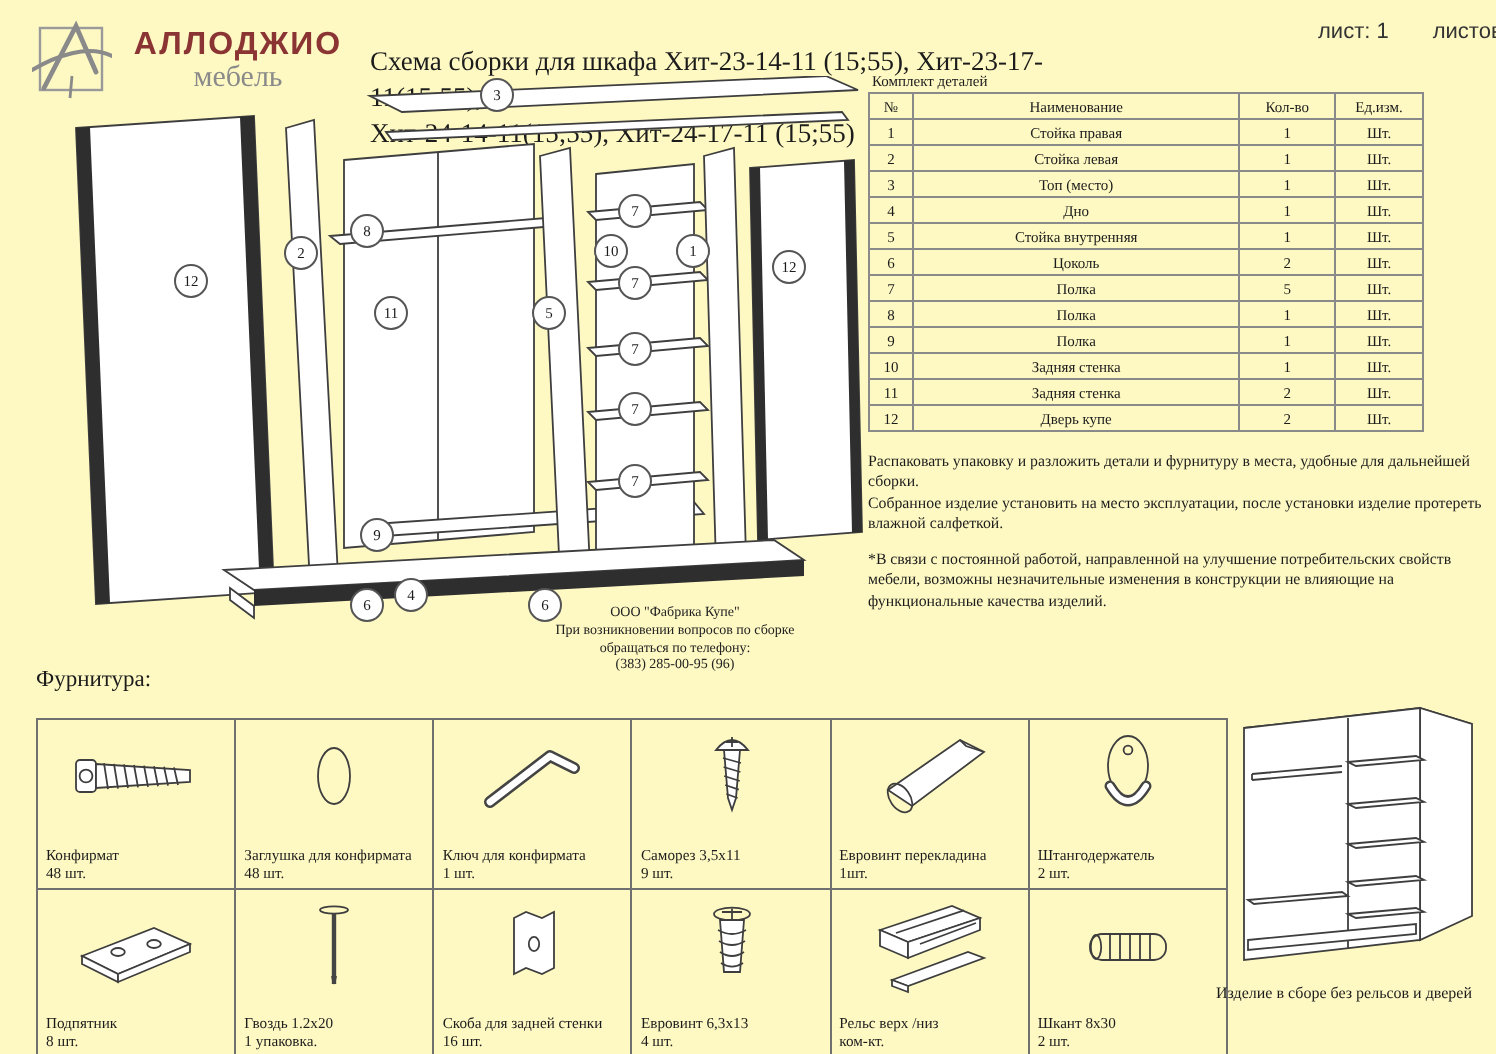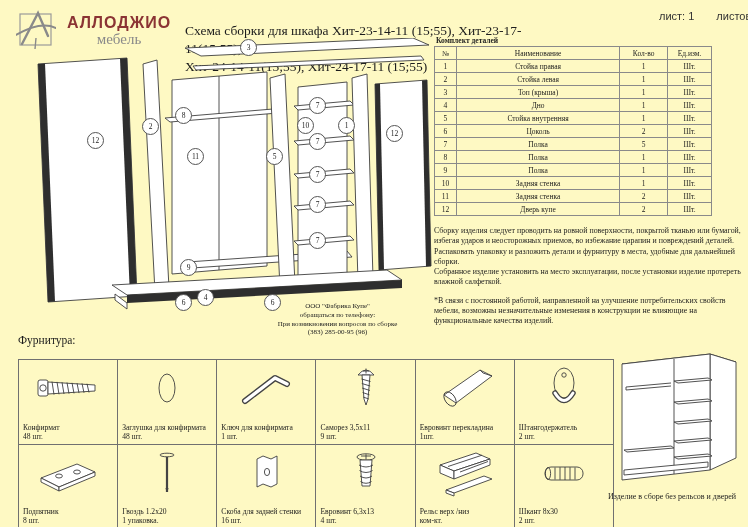--- a/index.html
+++ b/index.html
@@ -8,21 +8,21 @@
   
   .logo-box{position:absolute;left:16px;top:8px;width:40px;height:42px;}
   .brand{position:absolute;left:60px;top:14px;width:118px;text-align:center;}
   .brand-name{font-family:"Liberation Sans",sans-serif;font-weight:bold;font-size:16px;
               letter-spacing:1px;color:#8b3434;}
   .brand-sub{font-family:Liberation Serif, serif;font-size:15px;color:#8a8a8a;margin-top:-1px;}
   .title{position:absolute;left:185px;top:22px;width:370px;font-size:13.5px;line-height:1.35;}
   .sheetinfo{position:absolute;left:612px;top:10px;width:130px;font-family:"Liberation Sans",sans-serif;
              font-size:11px;color:#333;display:flex;gap:22px;margin-left:47px;}
   
-  .tbl-caption{position:absolute;left:436px;top:36px;font-size:7.5px;font-weight:bold;}
+  .tbl-caption{position:absolute;left:436px;top:36px;font-size:7.5px;}
   table.parts{position:absolute;left:434px;top:46px;width:278px;border-collapse:collapse;
               font-size:7.5px;}
   table.parts th,table.parts td{border:1px solid #8a8a8a;padding:1px 3px;height:10px;}
   table.parts th{font-weight:normal;}
   .c-num,.c-qty,.c-unit{text-align:center;}
   .c-name{text-align:center;}
   col.w-num{width:22px;}col.w-name{width:164px;}col.w-qty{width:48px;}col.w-unit{width:44px;}
   
   .notes{position:absolute;left:434px;top:226px;width:312px;font-size:7.9px;line-height:1.3;}
   .notes .blk{margin-bottom:8px;}
@@ -100,21 +100,21 @@
           <td class="c-unit">Шт.</td>
         </tr>
       <tr>
           <td class="c-num">2</td>
           <td class="c-name">Стойка левая</td>
           <td class="c-qty">1</td>
           <td class="c-unit">Шт.</td>
         </tr>
       <tr>
           <td class="c-num">3</td>
-          <td class="c-name">Топ (крыша)</td>
+          <td class="c-name">Топ (место)</td>
           <td class="c-qty">1</td>
           <td class="c-unit">Шт.</td>
         </tr>
       <tr>
           <td class="c-num">4</td>
           <td class="c-name">Дно</td>
           <td class="c-qty">1</td>
           <td class="c-unit">Шт.</td>
         </tr>
       <tr>
@@ -163,21 +163,20 @@
           <td class="c-num">12</td>
           <td class="c-name">Дверь купе</td>
           <td class="c-qty">2</td>
           <td class="c-unit">Шт.</td>
         </tr>
     </tbody>
   </table>
 
   <div class="notes">
     <div class="blk">
-      <p>Сборку изделия следует проводить на ровной поверхности, покрытой тканью или бумагой, избегая ударов и неосторожных приемов, во избежание царапин и повреждений деталей.</p>
       <p>Распаковать упаковку и разложить детали и фурнитуру в места, удобные для дальнейшей сборки.</p>
       <p>Собранное изделие установить на место эксплуатации, после установки изделие протереть влажной салфеткой.</p>
     </div>
     <div class="blk">
         <p>*В связи с постоянной работой, направленной на улучшение потребительских свойств мебели, возможны незначительные изменения в конструкции не влияющие на функциональные качества изделий.</p>
       </div>
   </div>
 
   <div class="diagram">
     <svg width="420" height="297" viewBox="0 0 420 297">
@@ -233,22 +232,22 @@
     <div class="callout" style="left:323px;top:79px">1</div>
     <div class="callout" style="left:371px;top:87px">12</div>
     <div class="callout" style="left:165px;top:221px">9</div>
     <div class="callout" style="left:160px;top:256px">6</div>
     <div class="callout" style="left:182px;top:251px">4</div>
     <div class="callout" style="left:249px;top:256px">6</div>
   </div>
 
   <div class="factory">
     <div>ООО "Фабрика Купе"</div>
+    <div>При возникновении вопросов  по сборке</div>
     <div>обращаться по телефону:</div>
-    <div>При возникновении вопросов  по сборке</div>
     <div>(383) 285-00-95 (96)</div>
   </div>
 
   <div class="hw-title">Фурнитура:</div>
   <div class="hw-grid">
 
     <div class="hw-cell">
       <div class="hw-icon">
         <svg width="70" height="50" viewBox="0 0 70 50">
           <rect x="5" y="17" width="10" height="16" rx="2" class="ln"></rect>

